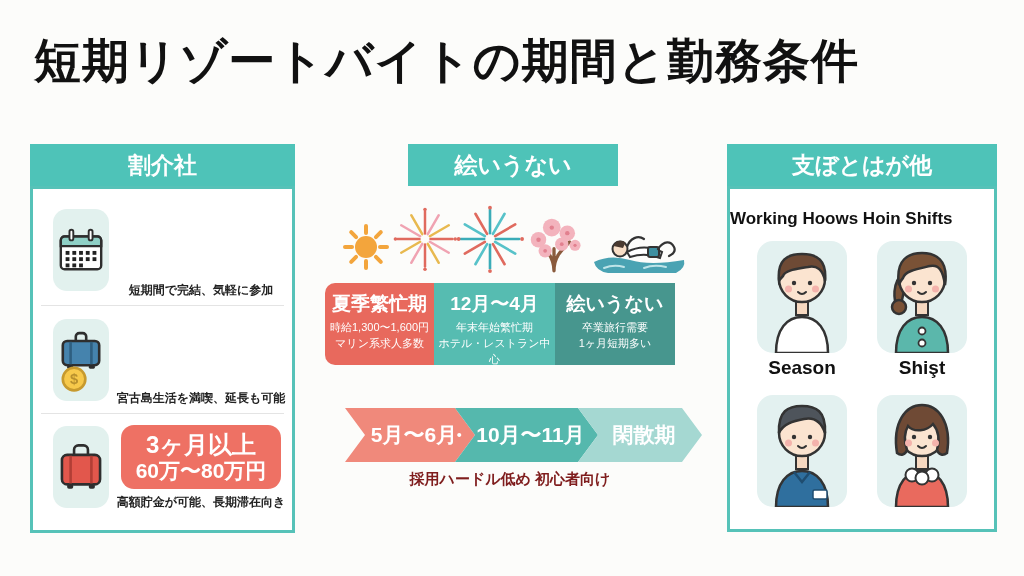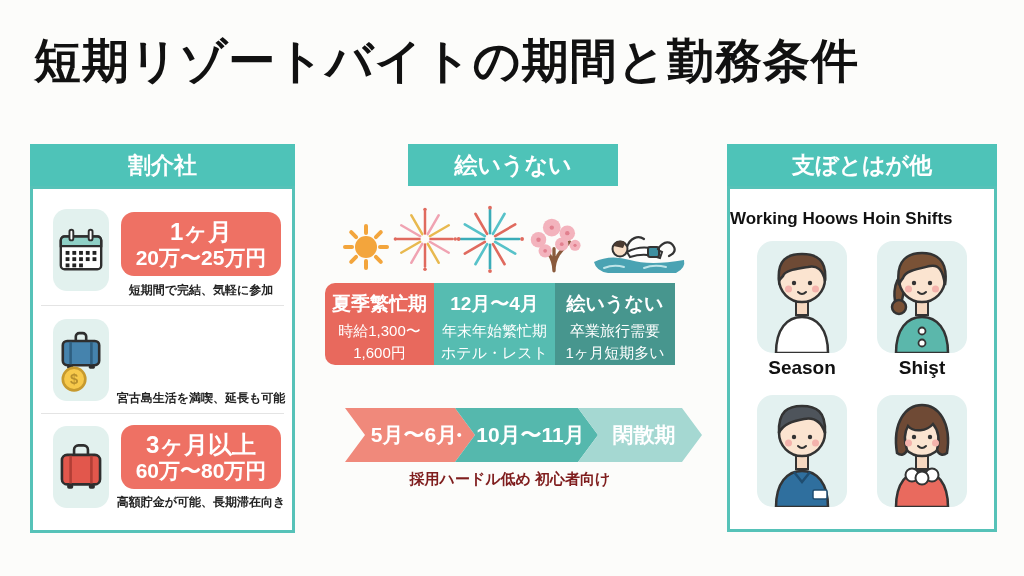--- a/index.html
+++ b/index.html
@@ -32,21 +32,21 @@
   .salary-card .p{font-size:24px;font-weight:bold}
   .salary-card .s{font-size:21px;font-weight:bold}
   .row-caption{position:absolute;left:76px;width:184px;text-align:center;font-size:12px;font-weight:bold;color:#222}
   .divider{position:absolute;left:8px;width:243px;height:1px;background:#e4e4e4}
   
   .mid-icon{position:absolute}
   
   .season-boxes{position:absolute;left:325px;top:283px;width:373px;height:82px;display:flex;border-radius:10px;overflow:hidden}
   .sbox{height:100%;color:#fff;text-align:center;box-sizing:border-box;padding-top:8px}
   .sbox .t{font-size:19px;font-weight:bold;margin-bottom:3px}
-  .sbox .l{font-size:15px;line-height:1.45}
+  .sbox .l{font-size:11px;line-height:1.45}
   .sbox0{background:#e8695d;width:109px}
   .sbox1{background:#56bcb1;width:121px}
   .sbox2{background:#47968e;width:120px}
   
   .timeline{position:absolute;left:345px;top:408px;width:357px;height:54px}
   .tseg{position:absolute;top:0;height:54px;color:#fff;font-weight:bold;font-size:21px;
     display:flex;align-items:center;justify-content:center;padding-left:8px;box-sizing:border-box;
     clip-path:polygon(0 0, calc(100% - 20px) 0, 100% 50%, calc(100% - 20px) 100%, 0 100%, 20px 50%)}
   .tseg0{left:0;width:130px;background:#f0897b}
   .tseg1{left:110px;width:143px;background:#55b8ad}
@@ -86,24 +86,20 @@
           <rect x="17" y="33.5" width="4" height="4"></rect>
           <rect x="24" y="33.5" width="4" height="4"></rect>
           <rect x="31" y="33.5" width="4" height="4"></rect>
           <rect x="38" y="33.5" width="4" height="4"></rect>
         <rect x="10" y="40" width="4" height="4"></rect>
           <rect x="17" y="40" width="4" height="4"></rect>
           <rect x="24" y="40" width="4" height="4"></rect>
       </g>
     </svg>
   </div>
-  <div class="salary-card" style="top:23px">
-    <div class="p">1ヶ月</div>
-    <div class="s">20万〜25万円</div>
-  </div>
   <div class="row-caption" style="top:93px">短期間で完結、気軽に参加</div>
 
   <div class="divider" style="top:116px"></div>
 
   <div class="icon-tile" style="top:130px">
     <svg width="52" height="76" viewBox="0 0 60 76">
       <path d="M24,16 v-5 a4,4 0 0 1 4,-4 h4 a4,4 0 0 1 4,4 v5" fill="none" stroke="#2e2e2e" stroke-width="3"></path>
       <rect x="9" y="16" width="42" height="28" rx="5" fill="#4583ad" stroke="#2e2e2e" stroke-width="3"></rect>
       <line x1="18" y1="17" x2="18" y2="43" stroke="#2e5f80" stroke-width="3"></line>
       <line x1="42" y1="17" x2="42" y2="43" stroke="#2e5f80" stroke-width="3"></line>

